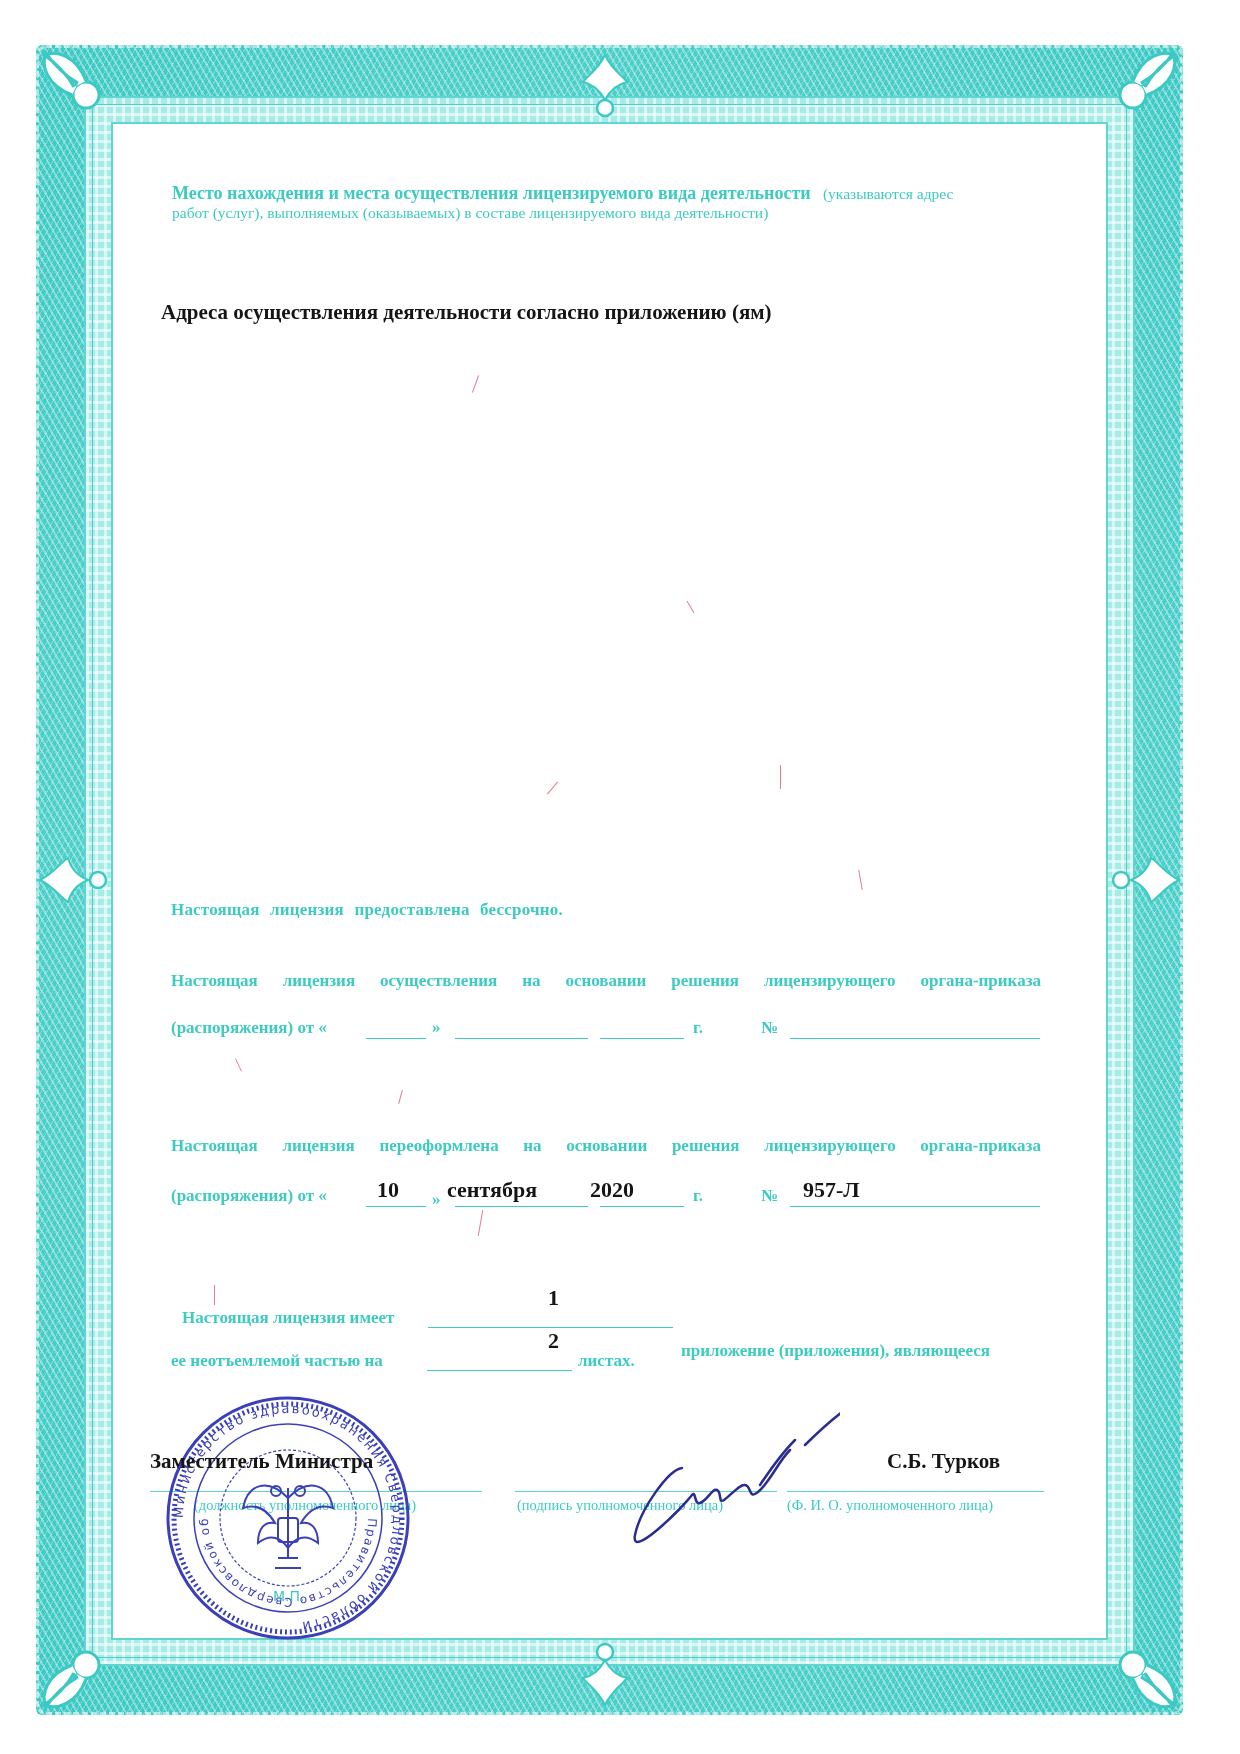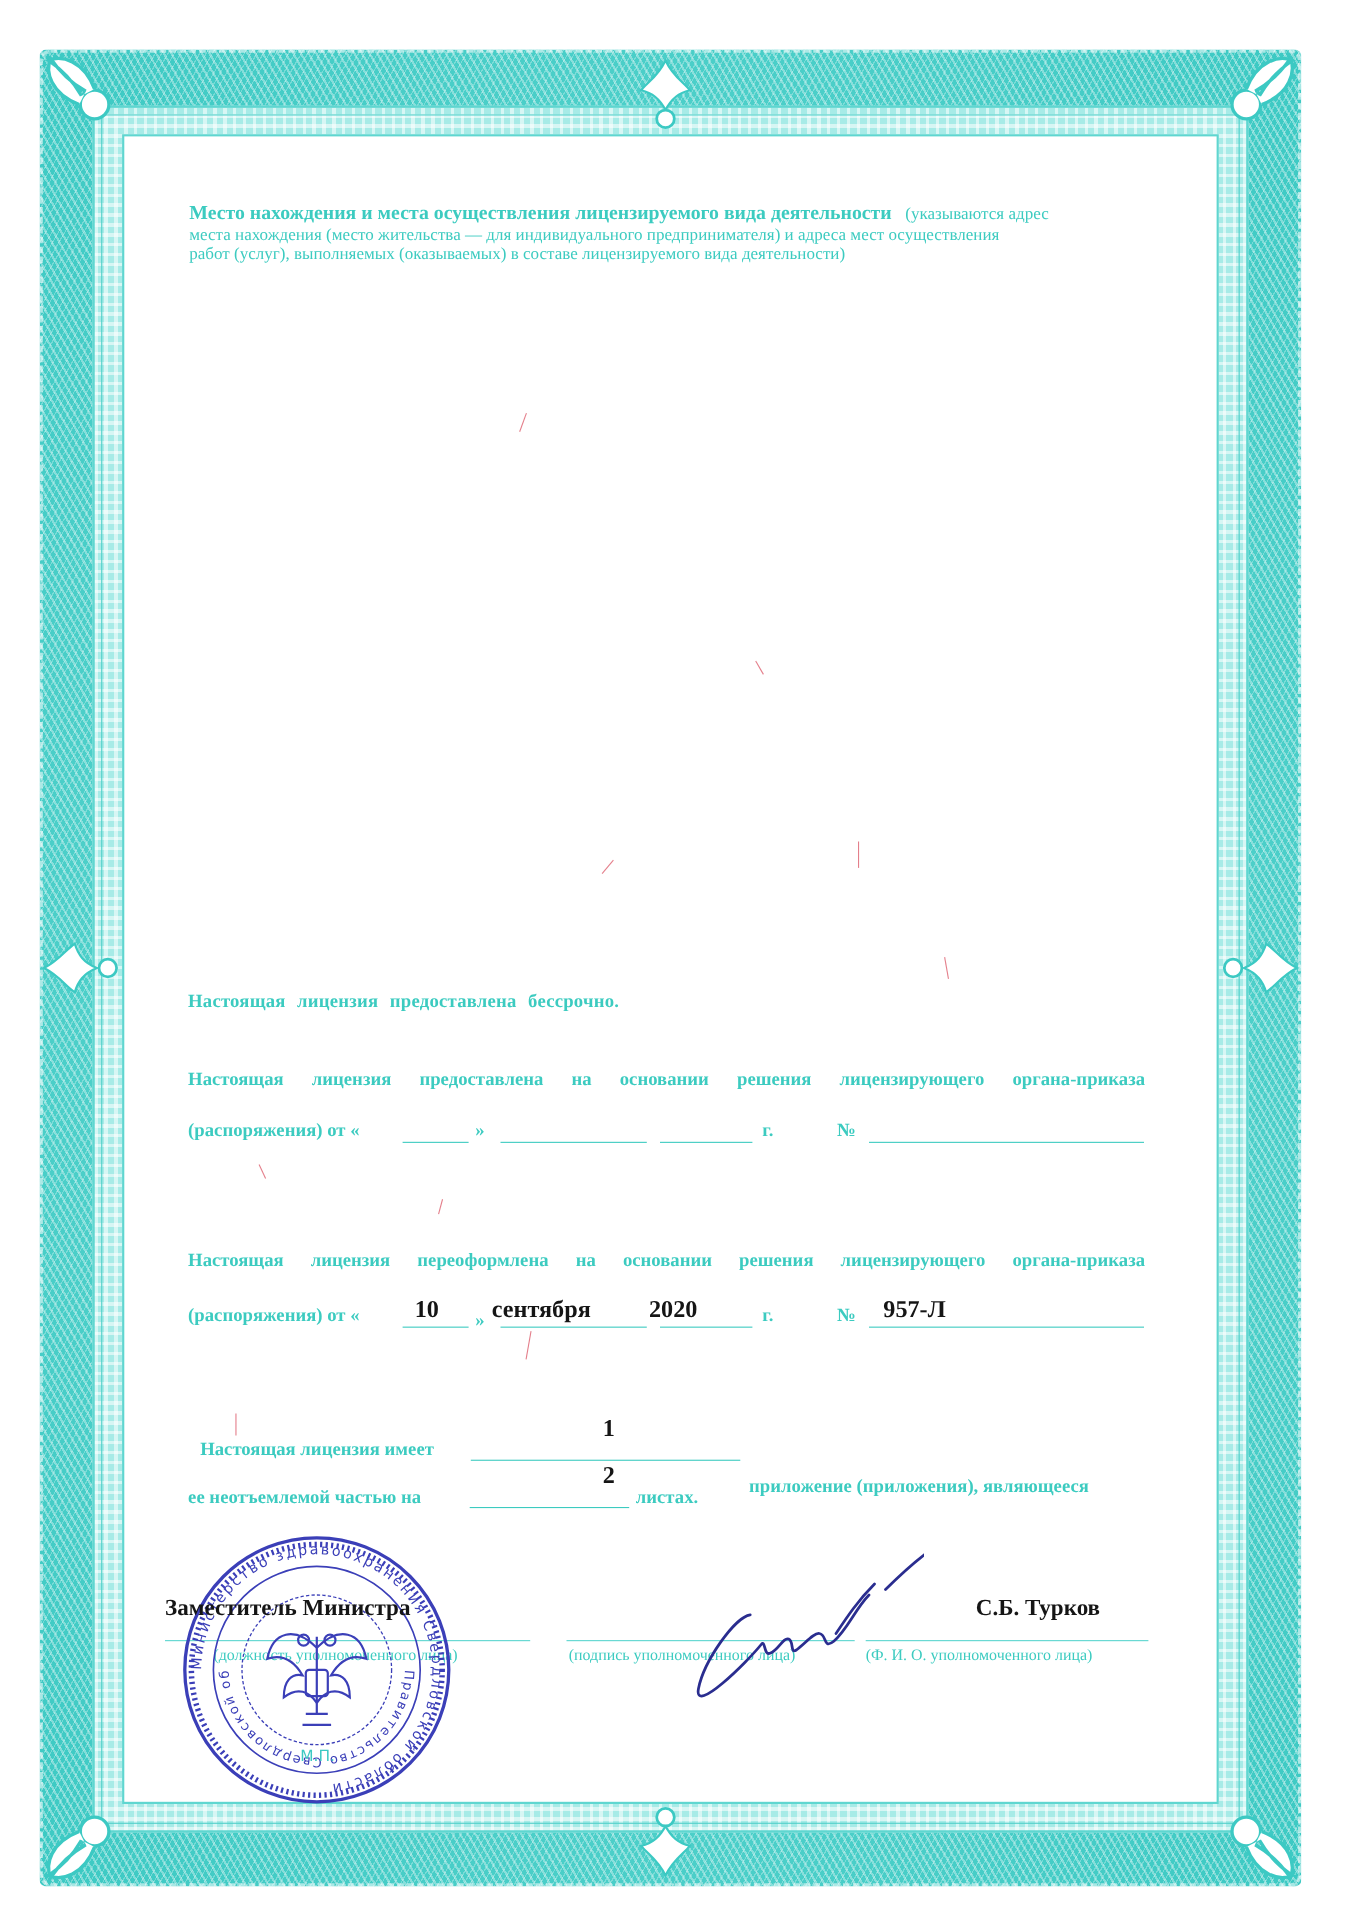--- a/index.html
+++ b/index.html
@@ -186,31 +186,31 @@
   <div class="fiber" style="left:400px;top:1090px;height:14px;transform:rotate(15deg);"></div>
   <div class="fiber" style="left:480px;top:1210px;height:26px;transform:rotate(10deg);"></div>
   <div class="fiber" style="left:214px;top:1285px;height:20px;"></div>
   <div class="fiber" style="left:238px;top:1058px;height:14px;transform:rotate(-25deg);"></div>
 
   <div class="heading-block teal">
     <div class="heading-line1">
       <span class="bold">Место нахождения и места осуществления лицензируемого вида деятельности</span>
       <span class="normal">(указываются адрес</span>
     </div>
-    <div class="heading-rest">места нахождения (место жительства — для индивидуального предпринимателя) и адреса мест осуществления</div>
     <div class="heading-rest" style="text-align:left;">работ (услуг), выполняемых (оказываемых) в составе лицензируемого вида деятельности)</div>
   </div>
 
+  <div class="address-note black">Адреса осуществления деятельности согласно приложению (ям)</div>
 
   <div class="teal-para teal" style="left:171px;top:855px;word-spacing:6px;">Настоящая лицензия предоставлена бессрочно.</div>
 
   <div class="justify-line teal" style="top:971px;">
     <span>Настоящая</span>
     <span>лицензия</span>
-    <span>предоставлена</span>
+    <span>осуществления</span>
     <span>на</span>
     <span>основании</span>
     <span>решения</span>
     <span>лицензирующего</span>
     <span>органа-приказа</span>
   </div>
   <div class="lbl" style="left:171px;top:1018px;">(распоряжения)  от «</div>
   <div class="blank" style="left:366px;top:1038px;width:60px;"></div>
   <div class="lbl" style="left:432px;top:1018px;">»</div>
   <div class="blank" style="left:455px;top:1038px;width:133px;"></div>

